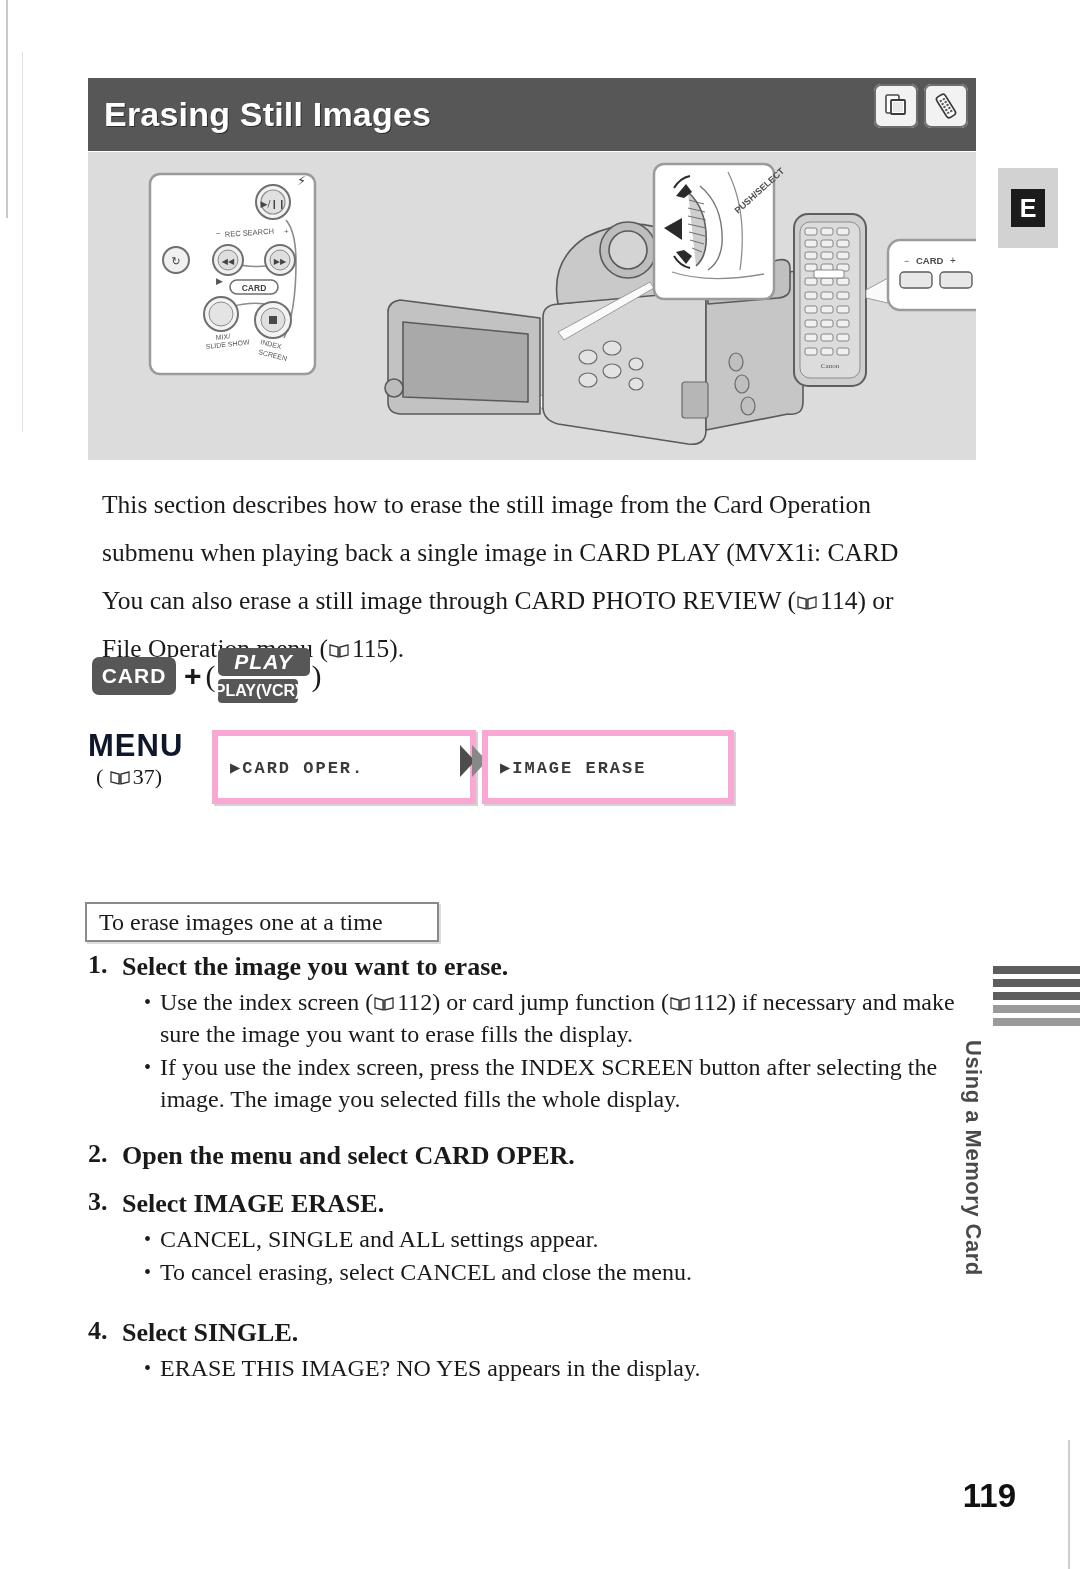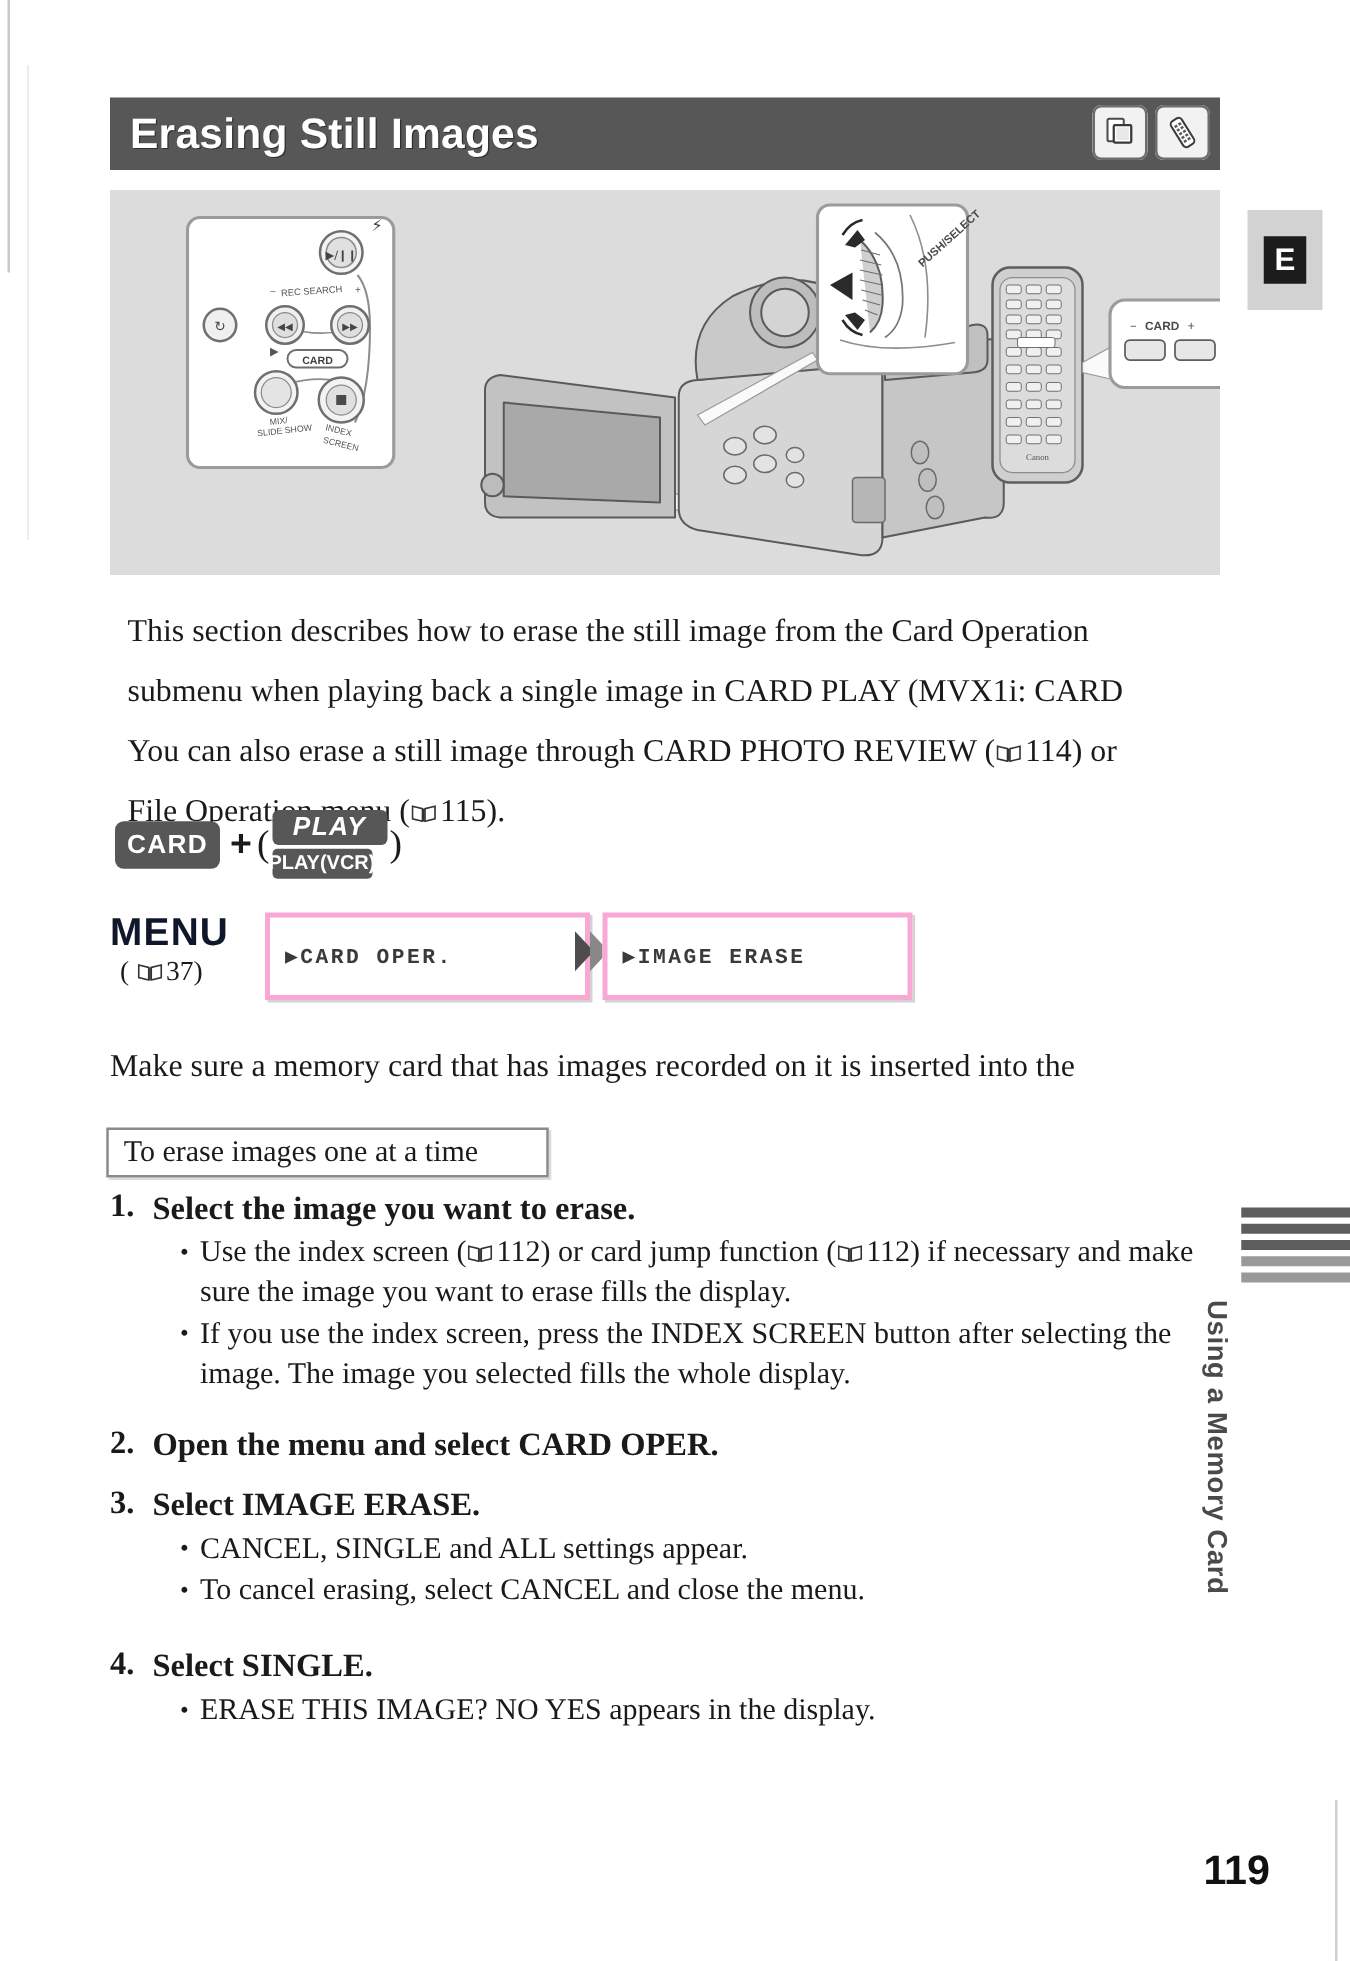--- a/index.html
+++ b/index.html
@@ -13,21 +13,21 @@
     color:#1a1a1a;
   }
   .page{position:absolute;inset:0;}
 
   
   .scan-edge{position:absolute;left:6px;top:0;width:2px;height:218px;background:#c9c9c9;}
   .scan-edge2{position:absolute;left:22px;top:52px;width:1px;height:380px;background:#e2e2e2;}
 
   
   .header-bar{
-    position:absolute;left:88px;top:78px;width:888px;height:58px;
+    position:absolute;left:88px;top:78px;width:888px;height:73px;
     background:#575757;
     display:flex;align-items:center;
   }
   .header-title{
     font-family:"Liberation Sans", sans-serif;
     font-weight:bold;font-size:34px;color:#ffffff;
     margin-left:16px;letter-spacing:.2px;
     text-shadow:1px 1px 0 #2e2e2e;
   }
   .header-icons{position:absolute;right:8px;top:6px;display:flex;gap:6px;}
@@ -75,21 +75,21 @@
   .menu-word{
     position:absolute;left:88px;top:728px;
     font-family:"Liberation Sans", sans-serif;font-weight:bold;
     font-size:31px;letter-spacing:1px;color:#0f172a;
   }
   .menu-ref{
     position:absolute;left:96px;top:764px;font-size:22px;
   }
   .menubox{
     position:absolute;background:#fff;
-    border:4px solid #f9a8d4;
+    border:6px solid #f9a8d4;
     box-shadow:2px 2px 0 #d3d3d3;
     display:flex;align-items:center;
   }
   .menubox span{
     font-family:"Liberation Mono", monospace;
     font-size:17px;letter-spacing:2px;color:#3a3a3a;font-weight:bold;
     margin-left:12px;white-space:nowrap;
   }
   .mb1{left:212px;top:730px;width:252px;height:62px;}
   .mb2{left:482px;top:730px;width:240px;height:62px;}
@@ -401,24 +401,20 @@
   <div class="chev">
     <svg width="34" height="38" viewBox="0 0 34 38">
       <path d="M4 3 L19 19 L4 35 Z" fill="#4d4d4d"></path>
       <path d="M16 3 L31 19 L16 35 Z" fill="#888888"></path>
     </svg>
   </div>
   <div class="menubox mb2">
     <span>▶IMAGE ERASE</span>
   </div>
 
-  <div class="makesure">
-    <p>Make sure a memory card that has images recorded on it is inserted into the</p>
-    <p>camcorder.</p>
-  </div>
 
   <div class="subhead">
     <span>To erase images one at a time</span>
   </div>
 
   <div class="steps">
 
     <div class="step">
       <div class="step-num">1.</div>
       <div class="step-title">Select the image you want to erase.</div>

